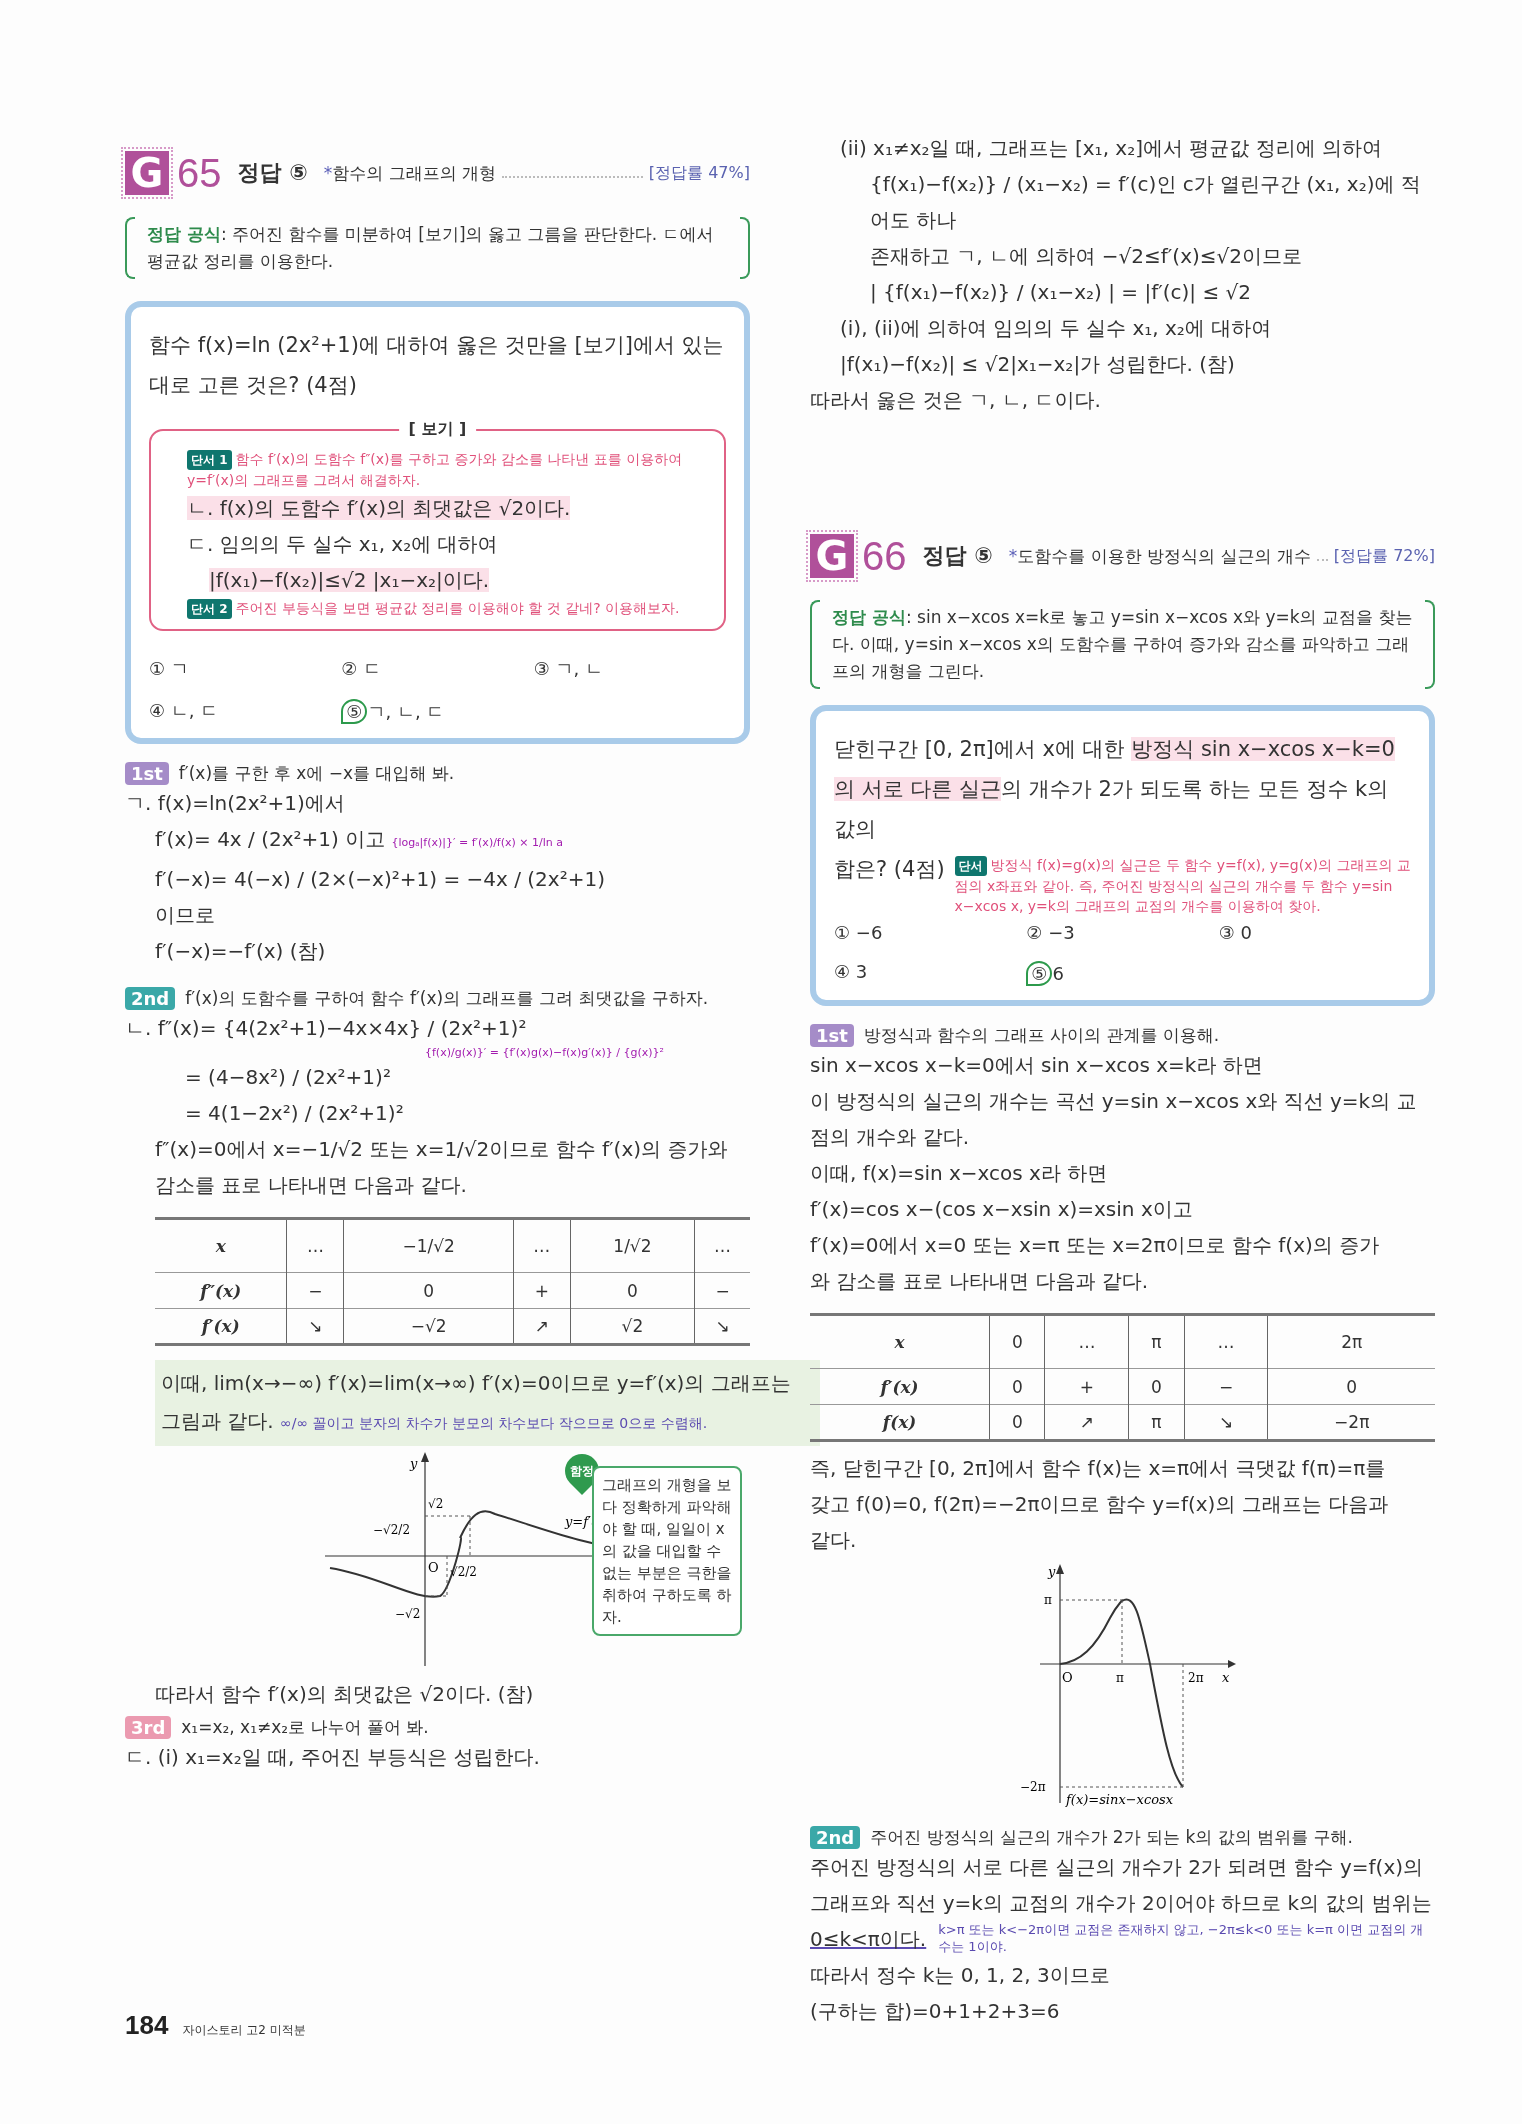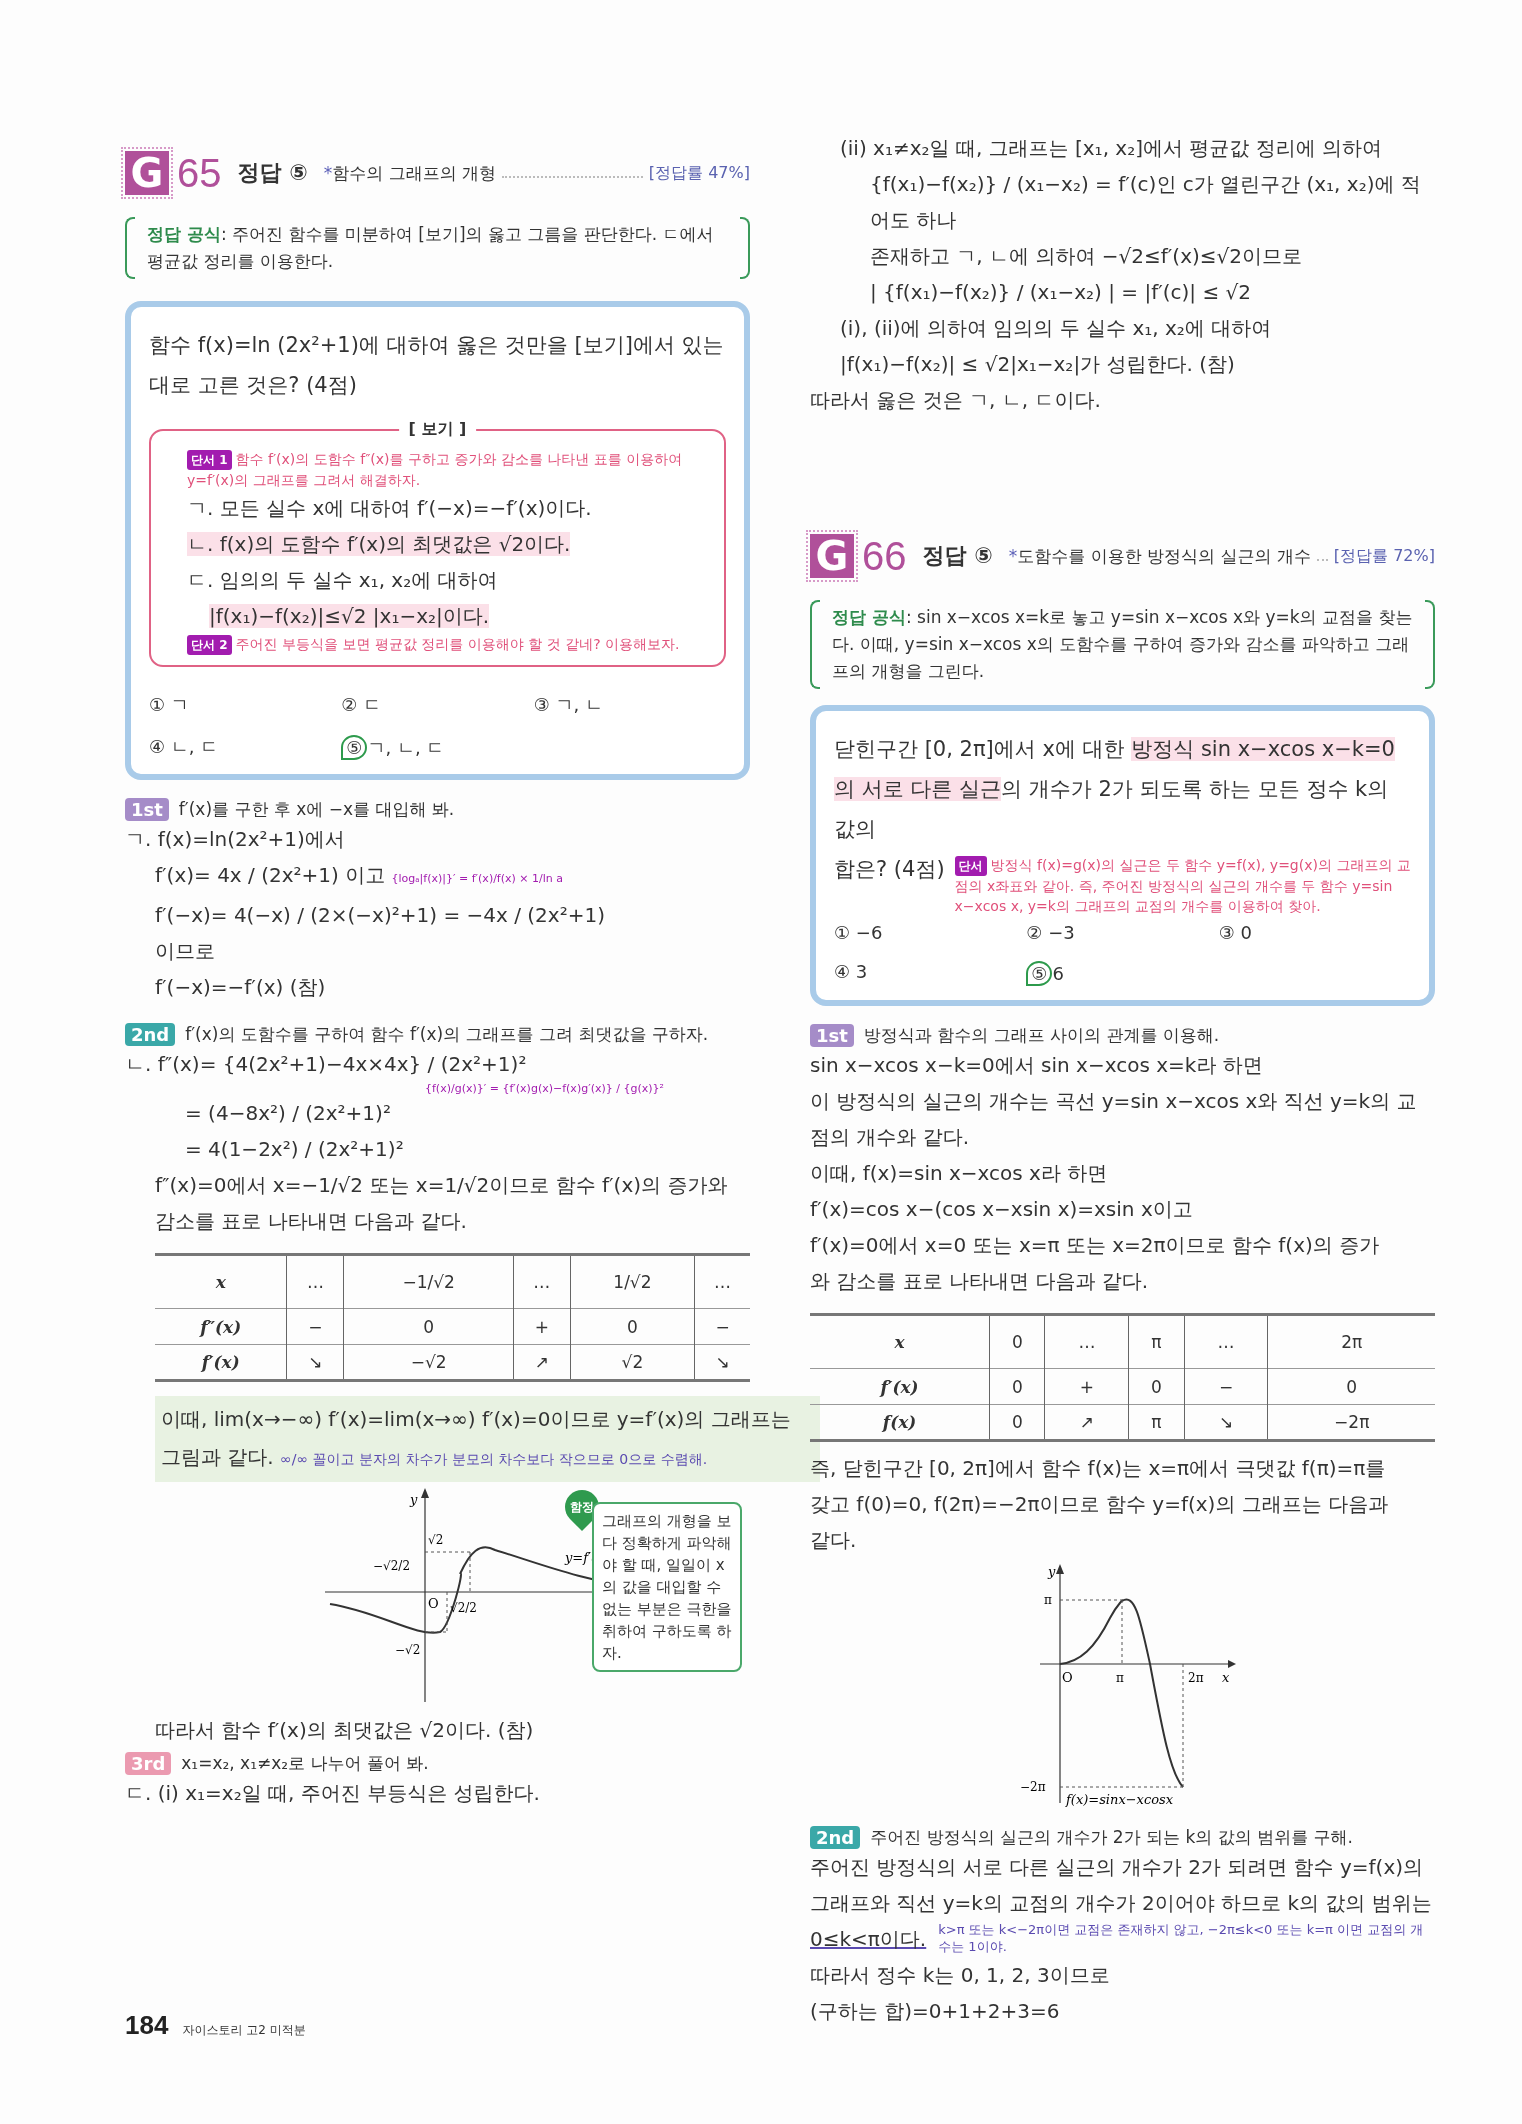--- a/index.html
+++ b/index.html
@@ -24,21 +24,21 @@
   .formula::before { left: 0; border-right: none; border-radius: 8px 0 0 8px; }
   .formula::after { right: 0; border-left: none; border-radius: 0 8px 8px 0; }
   .formula .lbl { color: #2e8b4c; font-weight: bold; }
 
   .qbox { margin-top: 22px; border: 6px solid #a9cbe9; border-radius: 16px; padding: 18px 18px 14px; background: #fff; }
   .qtext { font-size: 21px; line-height: 40px; color: #333; }
   .hl { background: #fbe0e8; }
   .bogi { position: relative; margin-top: 24px; border: 2px solid #e06285; border-radius: 14px; padding: 18px 18px 10px 36px; }
   .bogi-title { position: absolute; top: -12px; left: 50%; transform: translateX(-50%); background: #fff; padding: 0 10px; font-size: 16px; font-weight: bold; }
   .hint { font-size: 14px; color: #e0507a; line-height: 20px; }
-  .hint-tag { display: inline-block; background: #a21caf; color: #fff; font-size: 12px; font-weight: bold; padding: 0 4px; border-radius: 3px; margin-right: 4px; }
+  .hint-tag { display: inline-block; background: #0f766e; color: #fff; font-size: 12px; font-weight: bold; padding: 0 4px; border-radius: 3px; margin-right: 4px; }
   .bogi-item { font-size: 20px; line-height: 36px; }
   .choices { display: grid; grid-template-columns: 1fr 1fr 1fr; margin-top: 26px; font-size: 18px; row-gap: 18px; }
   .sel { display: inline-block; border: 2px solid #2d9a4c; border-radius: 50% 50% 50% 0; padding: 0 3px; }
 
   .step { margin-top: 18px; font-size: 17px; display: flex; align-items: center; }
   .step-badge { display: inline-block; color: #fff; font-size: 18px; font-weight: bold; padding: 1px 6px; border-radius: 4px; margin-right: 10px; }
   .b1 { background: #a58cc8; } .b2 { background: #3aa8a8; } .b3 { background: #eb9ab0; }
   .line { font-size: 20px; line-height: 36px; color: #333; }
   .indent { padding-left: 30px; }
   .note { font-size: 11px; color: #a21caf; }
@@ -74,21 +74,20 @@
 
   <div class="formula">
     <span class="lbl">정답 공식</span><span>: 주어진 함수를 미분하여 [보기]의 옳고 그름을 판단한다. ㄷ에서 평균값 정리를 이용한다.</span>
   </div>
 
   <div class="qbox">
     <div class="qtext">함수 f(x)=ln (2x²+1)에 대하여 옳은 것만을 [보기]에서 있는 대로 고른 것은? (4점)</div>
     <div class="bogi">
       <div class="bogi-title">[ 보기 ]</div>
       <div class="hint"><span class="hint-tag">단서 1</span><span>함수 f′(x)의 도함수 f″(x)를 구하고 증가와 감소를 나타낸 표를 이용하여 y=f′(x)의 그래프를 그려서 해결하자.</span></div>
-      <div class="bogi-item">ㄱ. 모든 실수 x에 대하여 f′(−x)=−f′(x)이다.</div>
       <div class="bogi-item"><span class="hl">ㄴ. f(x)의 도함수 f′(x)의 최댓값은 √2이다.</span></div>
       <div class="bogi-item">ㄷ. 임의의 두 실수 x₁, x₂에 대하여</div>
       <div class="bogi-item" style="padding-left:22px"><span class="hl">|f(x₁)−f(x₂)|≤√2 |x₁−x₂|이다.</span></div>
       <div class="hint"><span class="hint-tag">단서 2</span><span>주어진 부등식을 보면 평균값 정리를 이용해야 할 것 같네? 이용해보자.</span></div>
     </div>
     <div class="choices">
       <span>① ㄱ</span>
       <span>② ㄷ</span>
       <span>③ ㄱ, ㄴ</span>
       <span>④ ㄴ, ㄷ</span>

